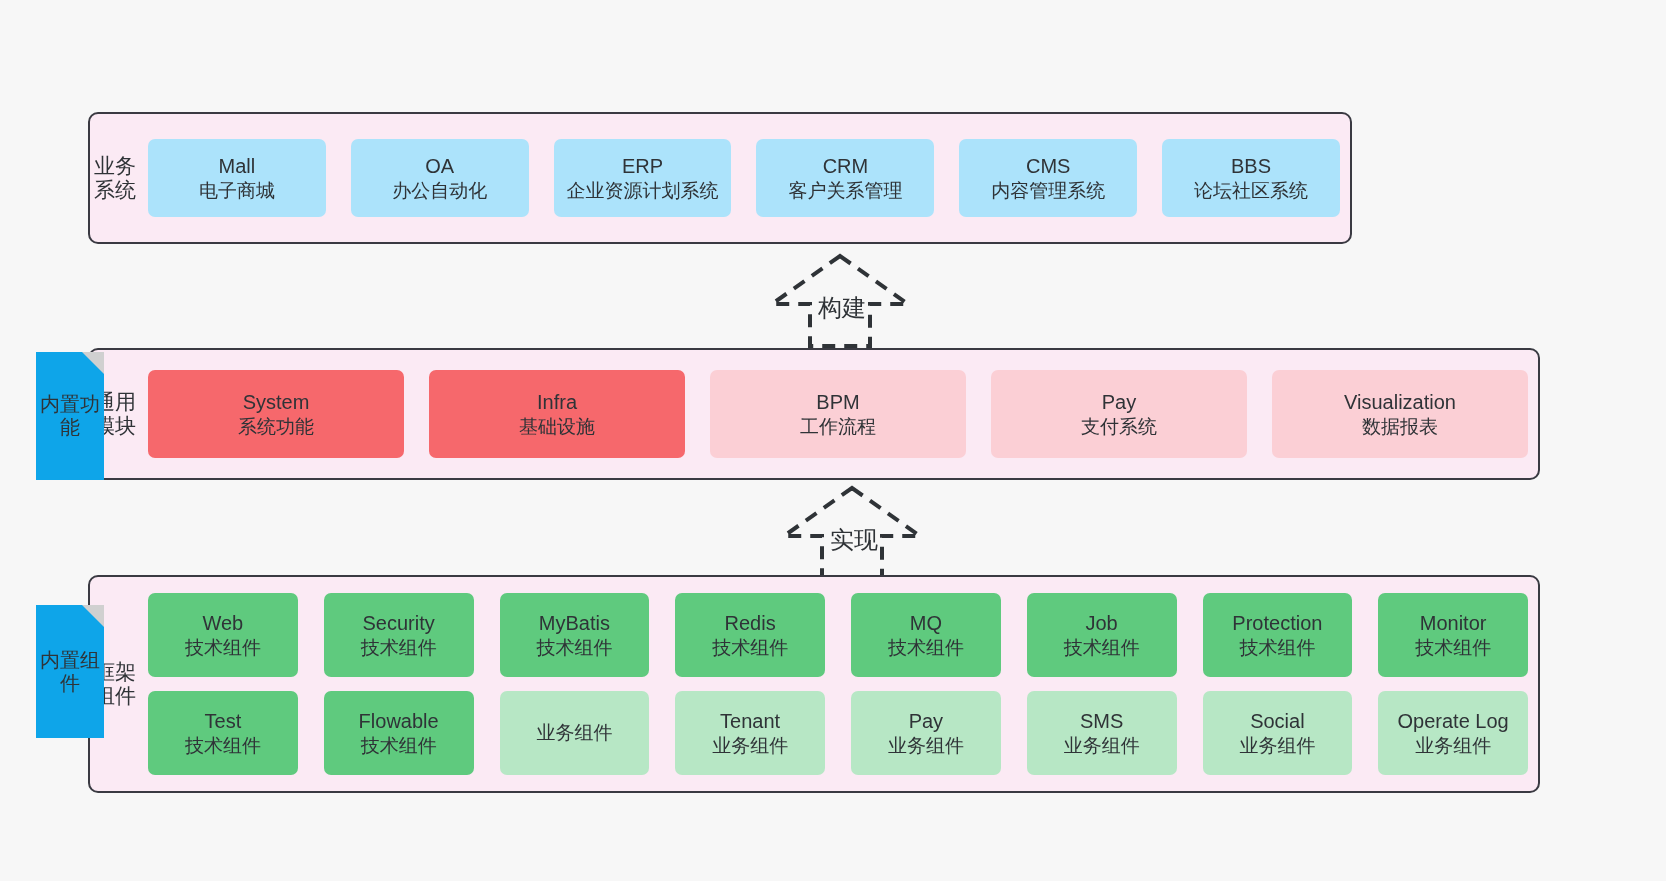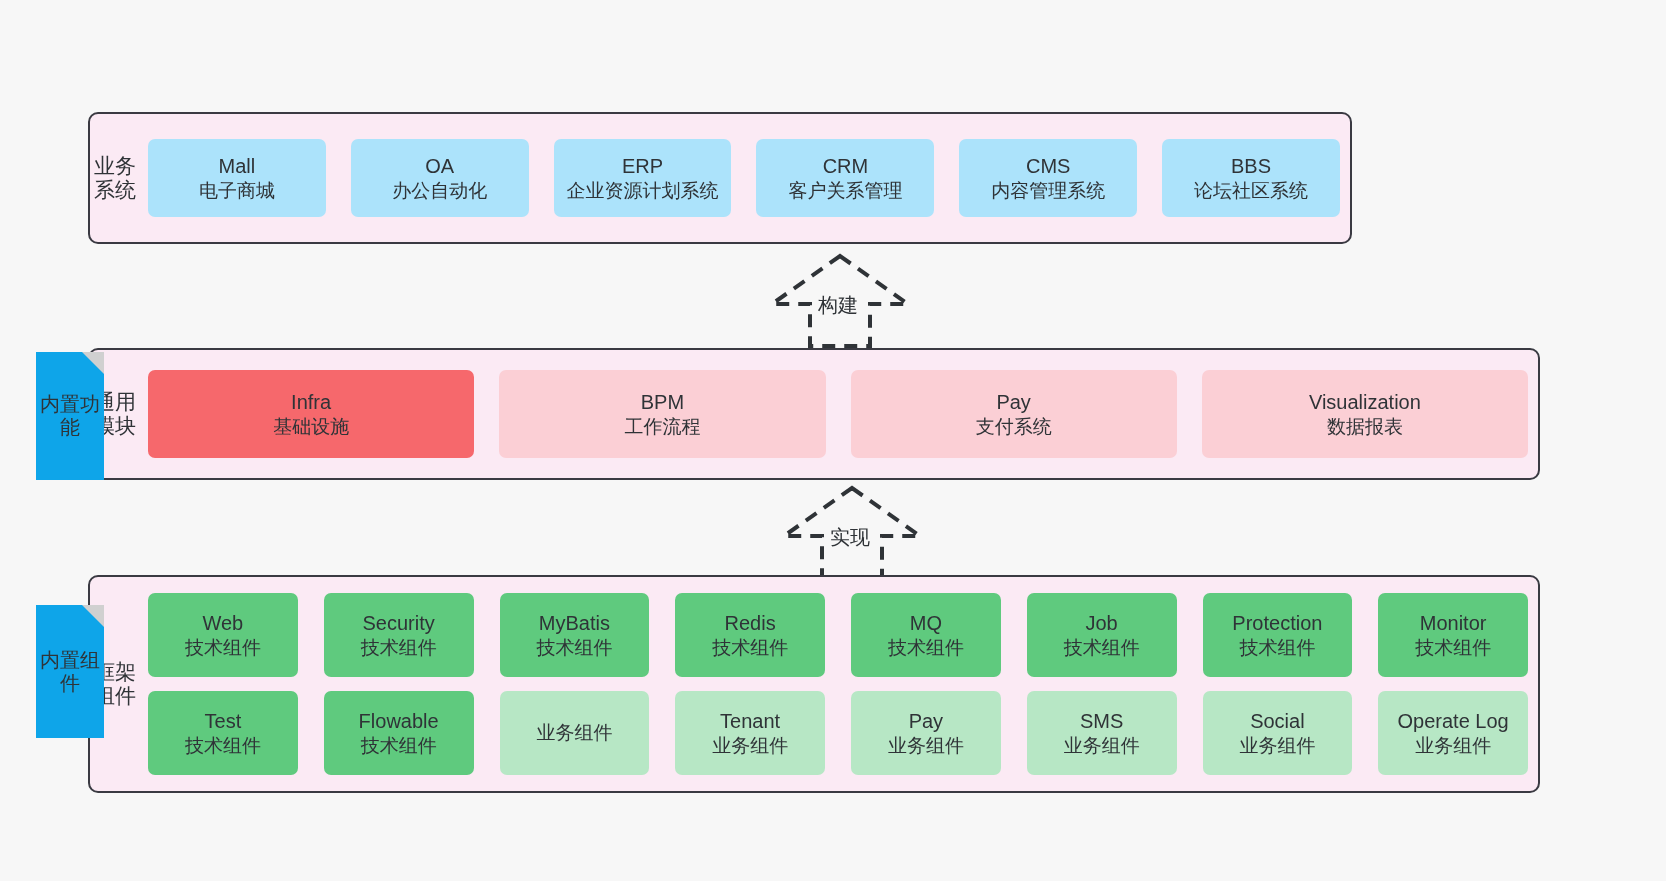--- a/index.html
+++ b/index.html
@@ -135,21 +135,21 @@
 
   
   .arrow {
     position: absolute;
     width: 160px;
     height: 96px;
   }
   .arrow svg { display: block; overflow: visible; }
   .arrow-label {
     position: absolute;
-    font-size: 20px;
+    font-size: 24px;
     color: #2f3337;
     background: transparent;
     white-space: nowrap;
   }
   #arrow-build { left: 760px; top: 252px; }
   #arrow-build .arrow-label { left: 58px; top: 40px; }
   #arrow-impl  { left: 772px; top: 484px; }
   #arrow-impl  .arrow-label { left: 58px; top: 40px; }
 </style>
 </head>
@@ -194,20 +194,24 @@
       <path d="M80 4 L148 52 L110 52 L110 94 L50 94 L50 52 L12 52 Z" fill="none" stroke="#2f3337" stroke-width="4" stroke-dasharray="13,9" stroke-linejoin="miter"></path>
     </svg>
     <span class="arrow-label">构建</span>
   </div>
 
   <div class="layer" id="layer-mod">
     <div class="layer-label">通用模块</div>
     <div class="layer-body">
       <div class="row row-mod">
         <div class="node red">
+          <span class="t-en">System</span>
+          <span class="t-cn">系统功能</span>
+        </div>
+        <div class="node red">
           <span class="t-en">Infra</span>
           <span class="t-cn">基础设施</span>
         </div>
         <div class="node pink">
           <span class="t-en">BPM</span>
           <span class="t-cn">工作流程</span>
         </div>
         <div class="node pink">
           <span class="t-en">Pay</span>
           <span class="t-cn">支付系统</span>

